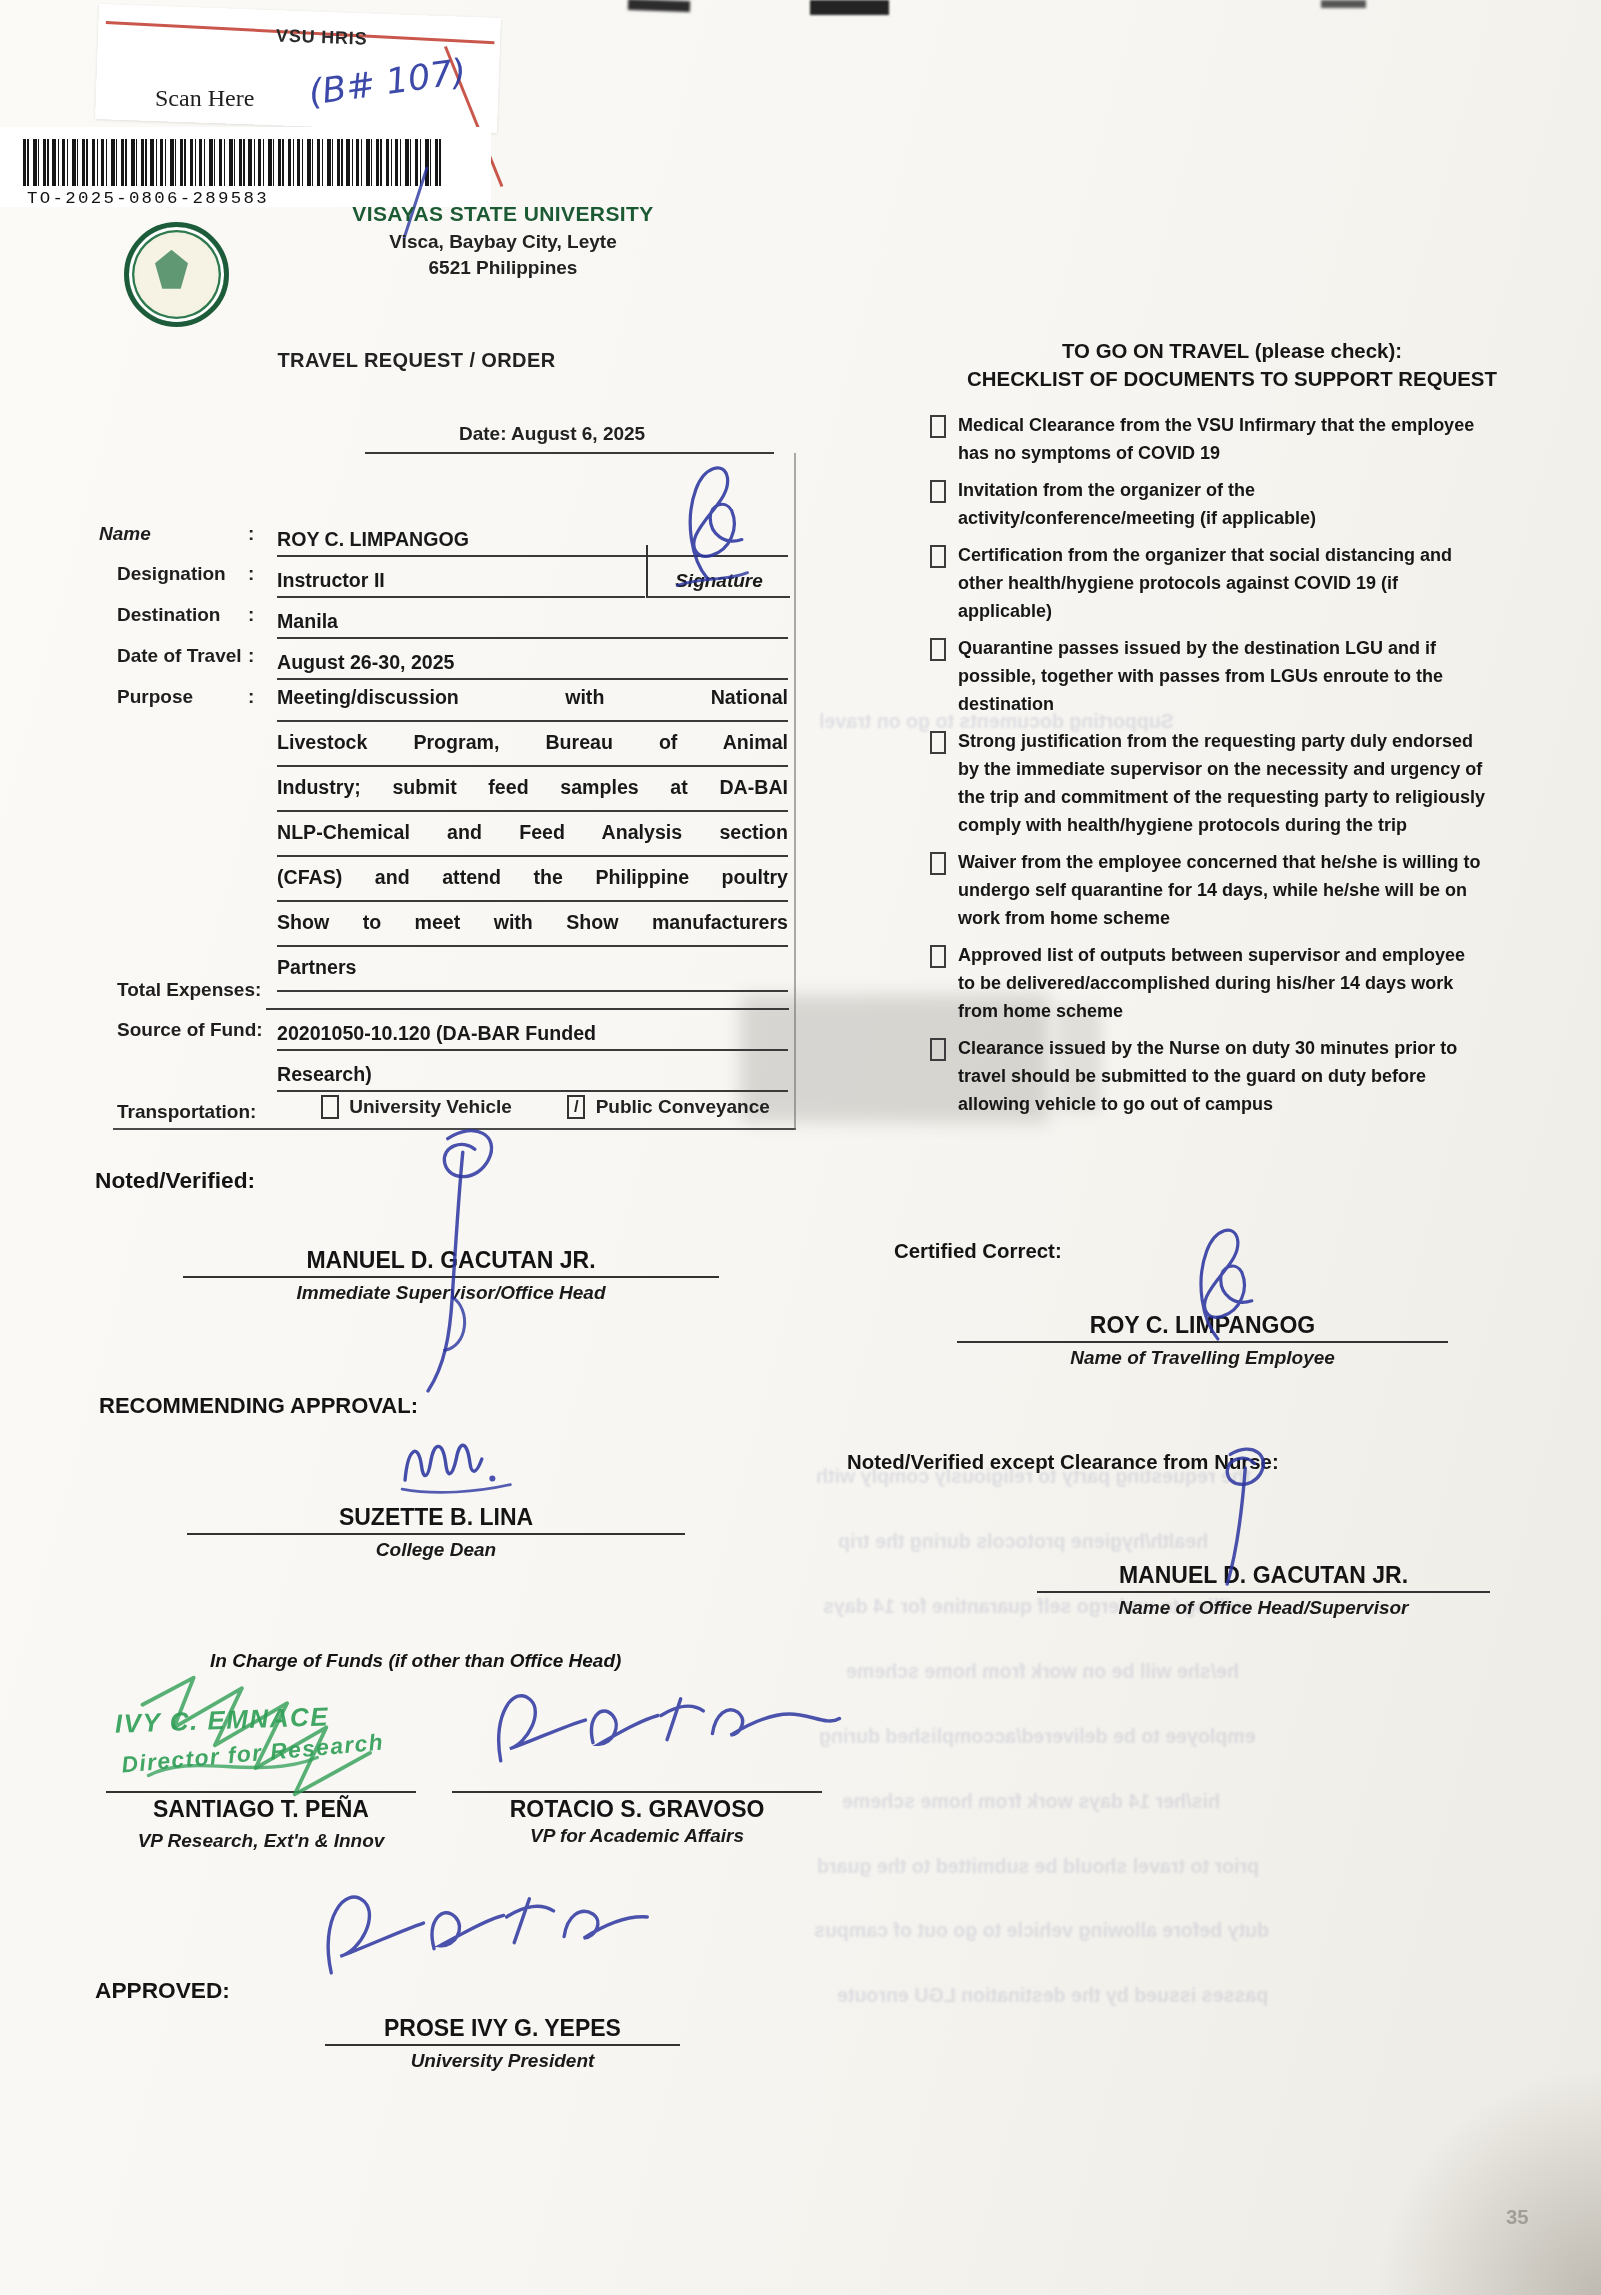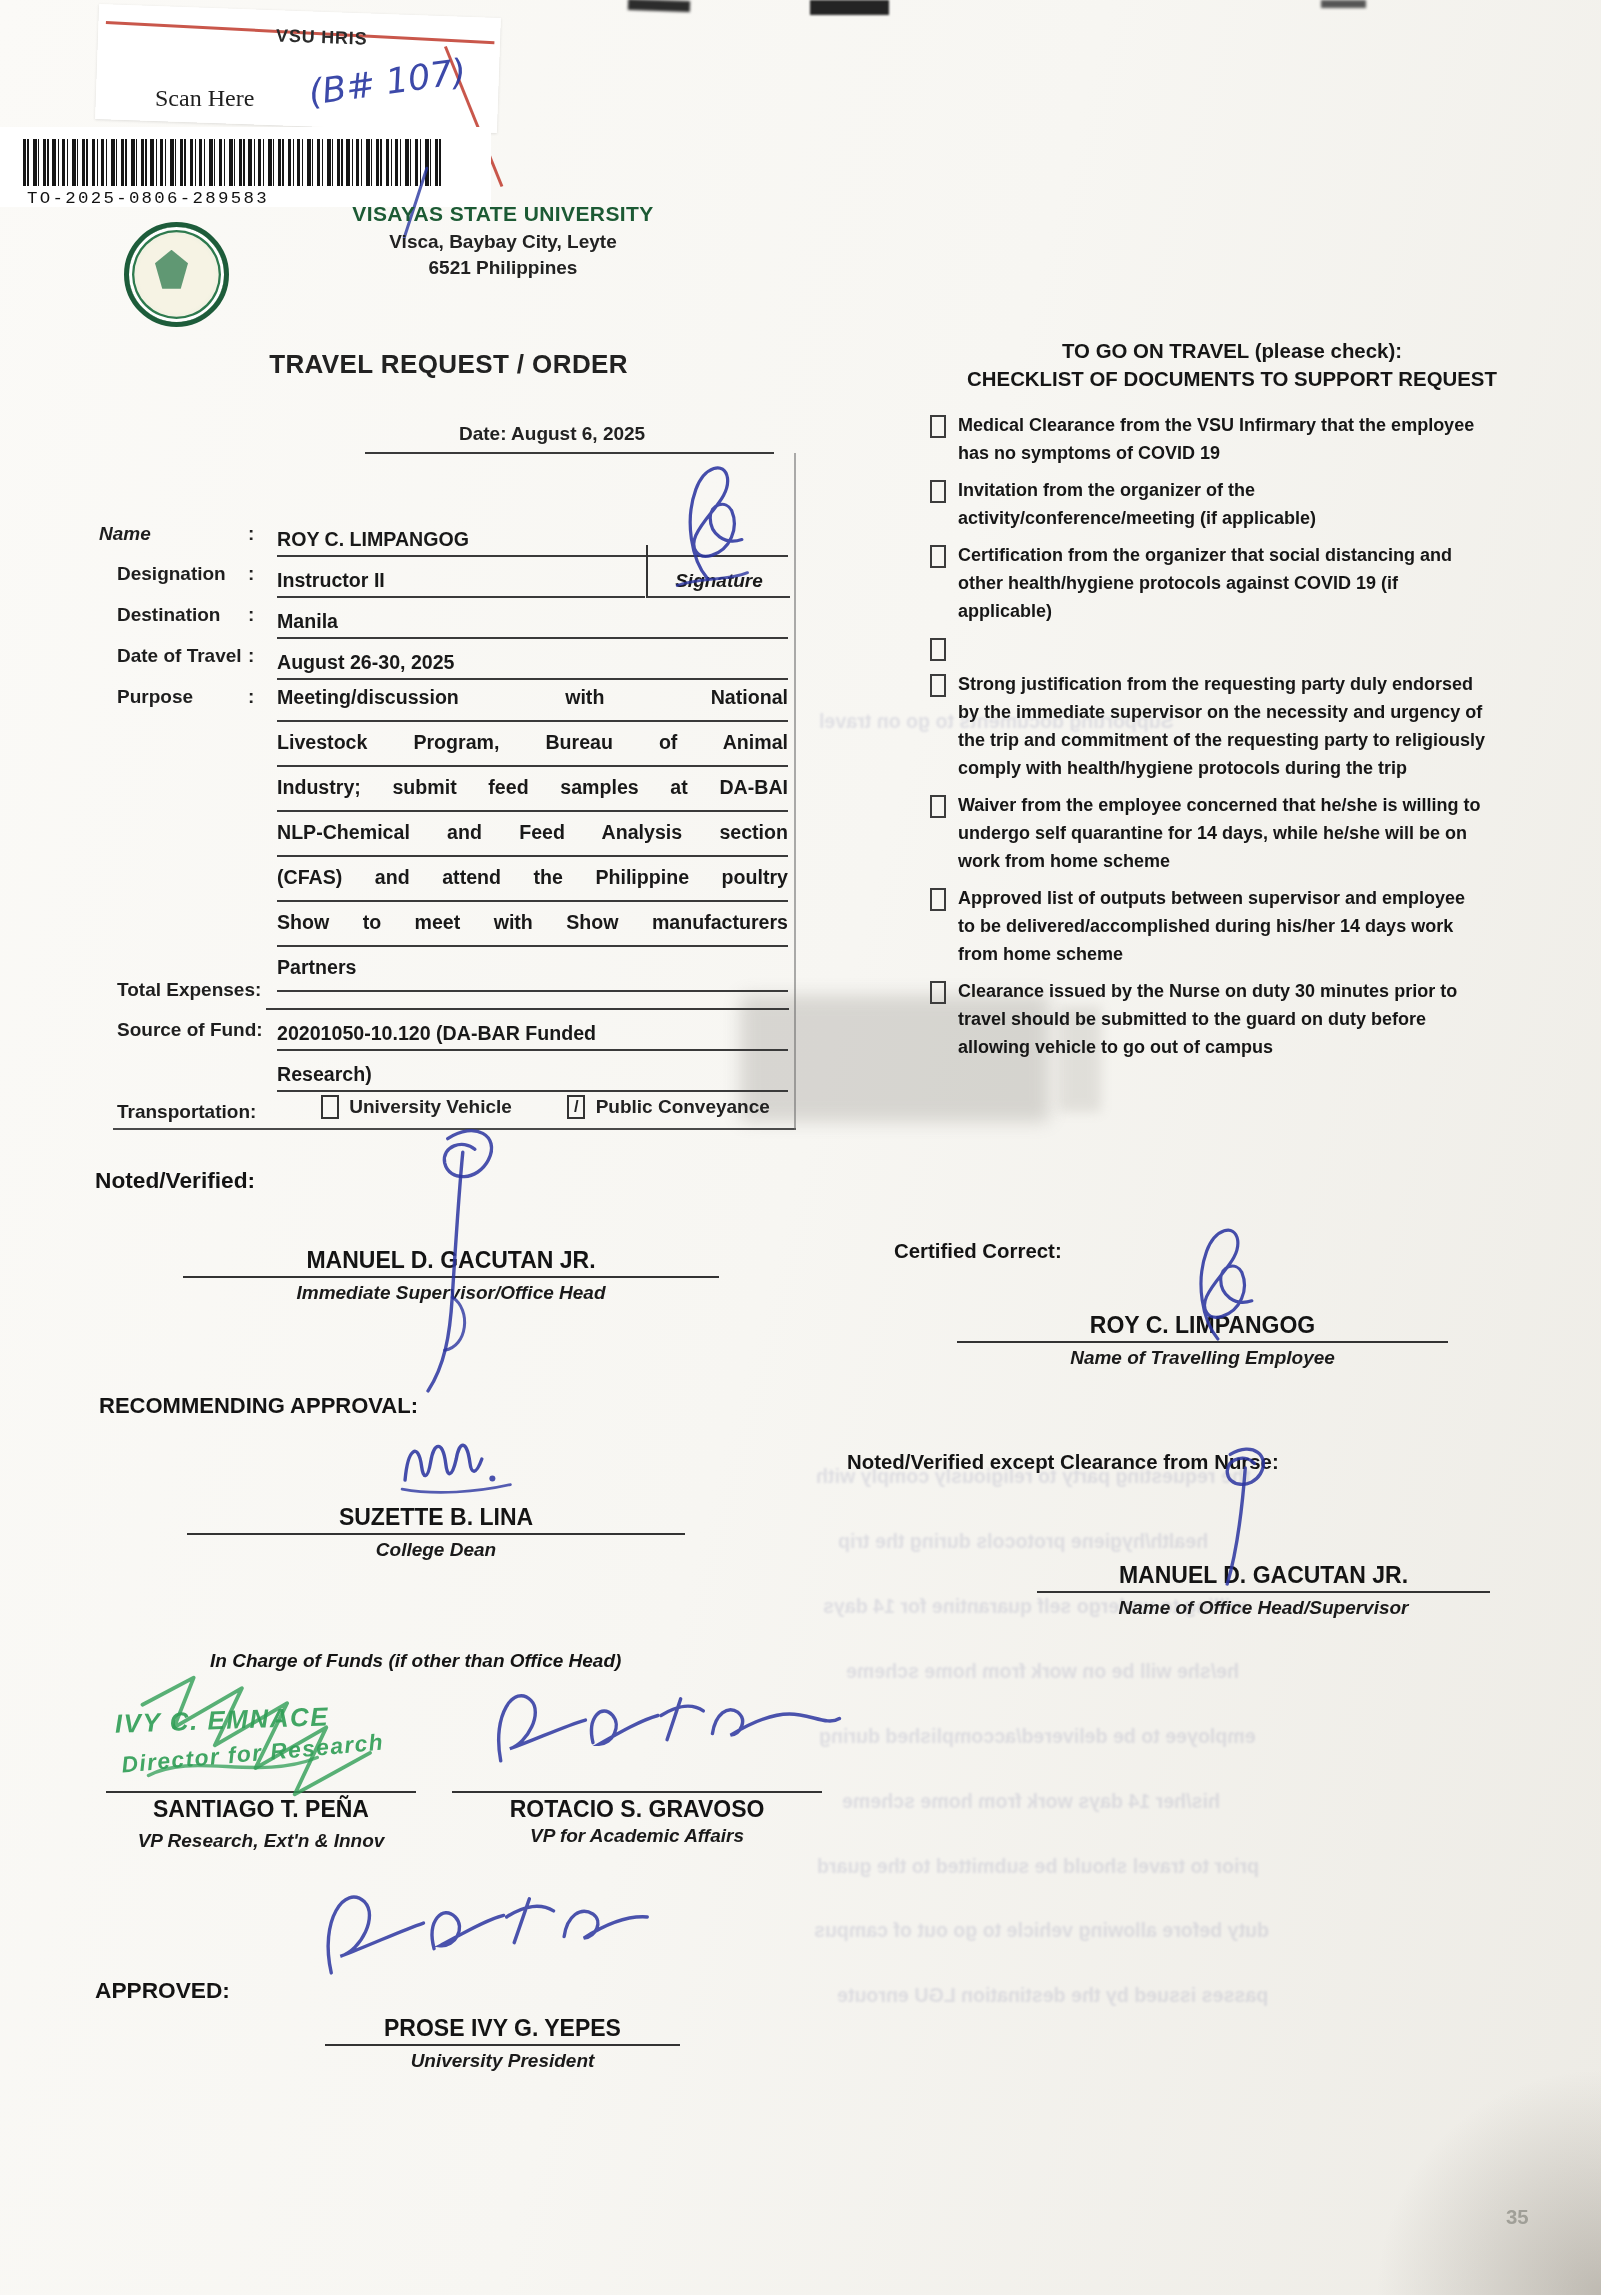--- a/index.html
+++ b/index.html
@@ -73,21 +73,21 @@
   <div class="abs" style="left:27px;top:189px;font-family:'Liberation Mono',monospace;font-size:17.4px;letter-spacing:2.3px;color:#111;">TO-2025-0806-289583</div>
   <div class="abs" style="left:414px;top:165px;width:3px;height:76px;background:#2836a0;transform:rotate(18deg);opacity:0.8;border-radius:1.5px;"></div>
 
   <div class="abs" style="left:124px;top:222px;width:95px;height:95px;border-radius:50%;border:5.3px solid #1d5c3a;background:radial-gradient(circle,#f6f3e4 55%,#dfe8d8 100%);box-shadow:inset 0 0 0 3px #fff, inset 0 0 0 5.3px #2e7a4e;">
     <div style="position:absolute;left:26px;top:22.7px;width:33px;height:39px;background:#2e7a4e;clip-path:polygon(50% 0,100% 35%,78% 100%,22% 100%,0 35%);opacity:0.75;"></div>
   </div>
   <div class="abs b" style="left:254px;top:202px;width:498px;text-align:center;font-size:21px;color:#1c5a34;letter-spacing:0.4px;">VISAYAS STATE UNIVERSITY</div>
   <div class="abs b" style="left:254px;top:231px;width:498px;text-align:center;font-size:19px;">Visca, Baybay City, Leyte</div>
   <div class="abs b" style="left:254px;top:257px;width:498px;text-align:center;font-size:19px;">6521  Philippines</div>
 
-  <div class="abs b" style="left:205px;top:349px;width:423px;text-align:right;font-size:26px;letter-spacing:0.4px;">TRAVEL REQUEST / ORDER</div>
+  <div class="abs b" style="left:205px;top:349px;width:423px;text-align:center;font-size:20px;letter-spacing:0.4px;">TRAVEL REQUEST / ORDER</div>
   <div class="abs" style="left:365px;top:420px;width:409px;height:32px;border-bottom:2.3px solid #3a3a3a;"></div>
   <div class="abs b" style="left:459px;top:423px;font-size:19px;">Date: August 6, 2025</div>
 
   <div class="row-label" style="left:99px;top:523px;font-style:italic;">Name</div>
   <div class="row-colon" style="left:248px;top:523px;">:</div>
   <div class="val-line" style="left:277px;top:504px;width:511px;height:47px;">
       <span>ROY C. LIMPANGOG</span>
     </div>
 
   <div class="row-label" style="left:117px;top:563px;">Designation</div>
@@ -159,20 +159,21 @@
       <div class="chk-item">
           <span class="chk-box"></span>
           <span class="chk-text">Invitation from the organizer of the activity/conference/meeting (if applicable)</span>
         </div>
       <div class="chk-item">
           <span class="chk-box"></span>
           <span class="chk-text">Certification from the organizer that social distancing and other health/hygiene protocols against COVID 19 (if applicable)</span>
         </div>
       <div class="chk-item">
           <span class="chk-box"></span>
+          <span class="chk-text">Quarantine passes issued by the destination LGU and if possible, together with passes from LGUs enroute to the destination</span>
         </div>
       <div class="chk-item">
           <span class="chk-box"></span>
           <span class="chk-text">Strong justification from the requesting party duly endorsed by the immediate supervisor on the necessity and urgency of the trip and commitment of the requesting party to religiously comply with health/hygiene protocols during the trip</span>
         </div>
       <div class="chk-item">
           <span class="chk-box"></span>
           <span class="chk-text">Waiver from the employee concerned that he/she is willing to undergo self quarantine for 14 days, while he/she will be on work from home scheme</span>
         </div>
       <div class="chk-item">

